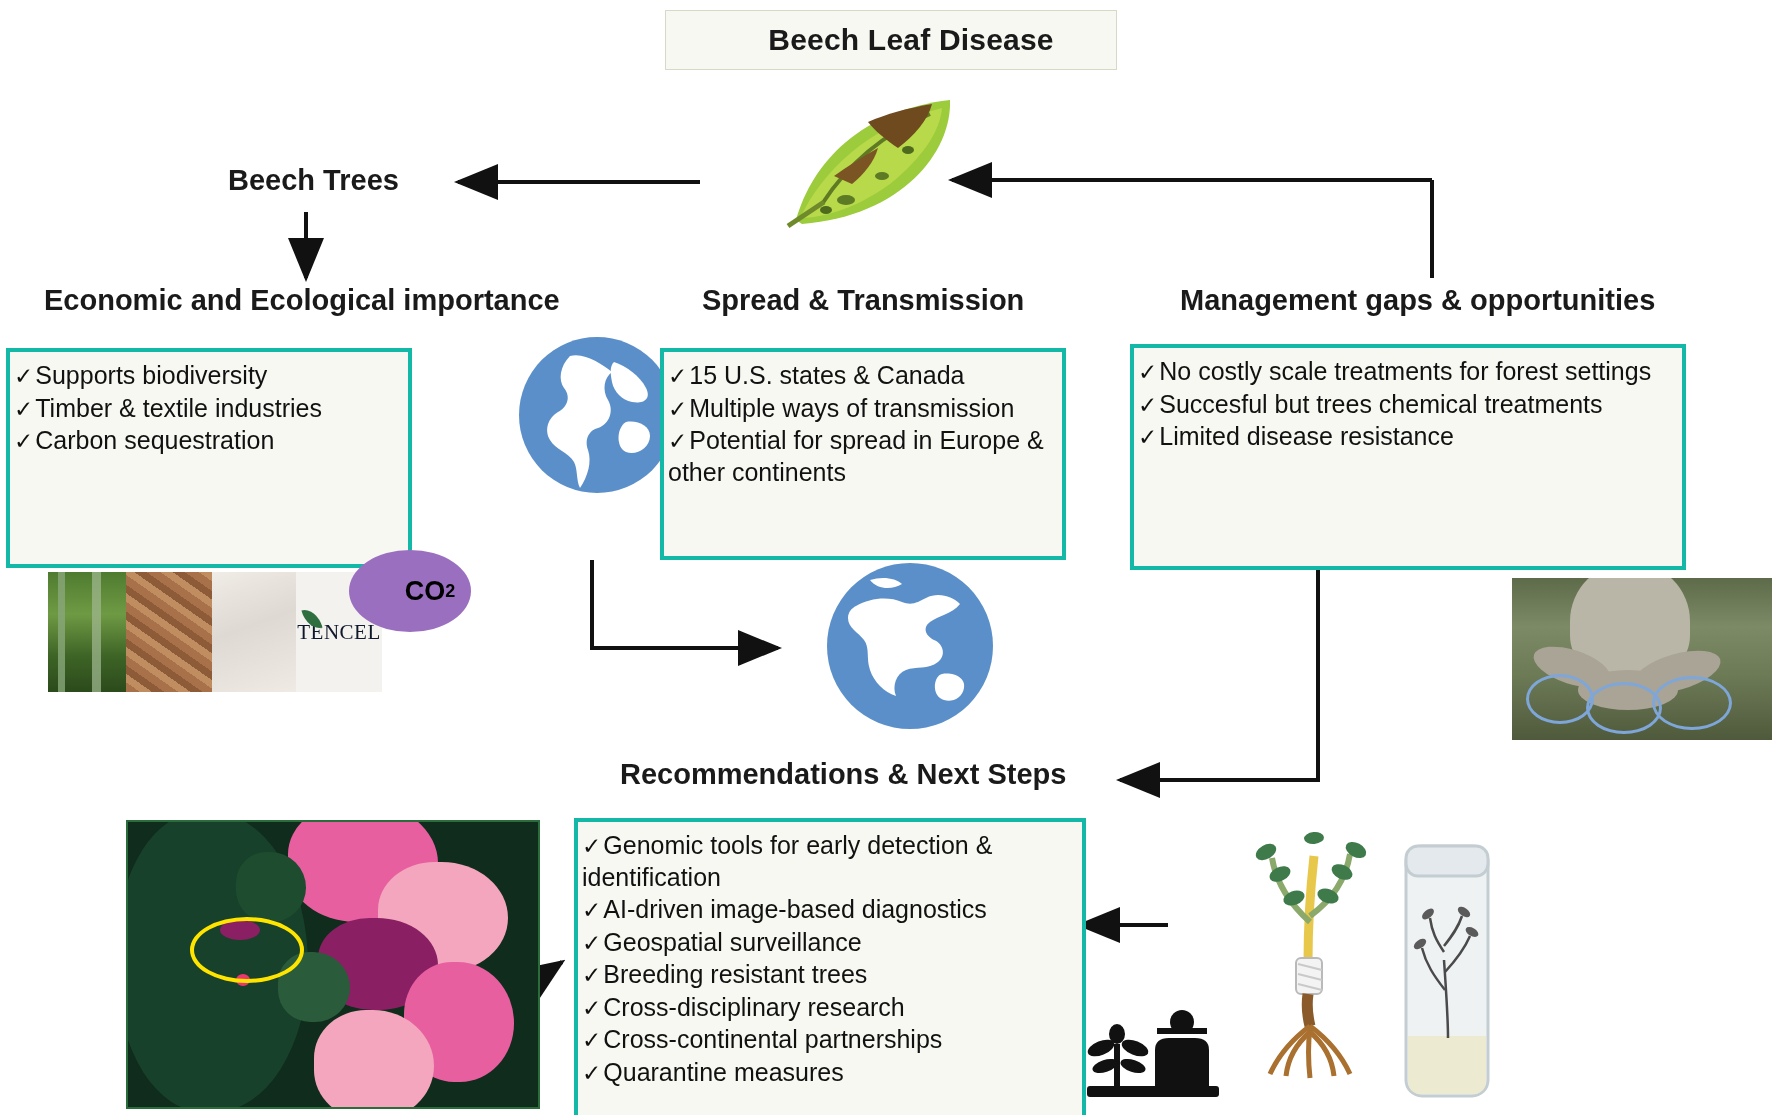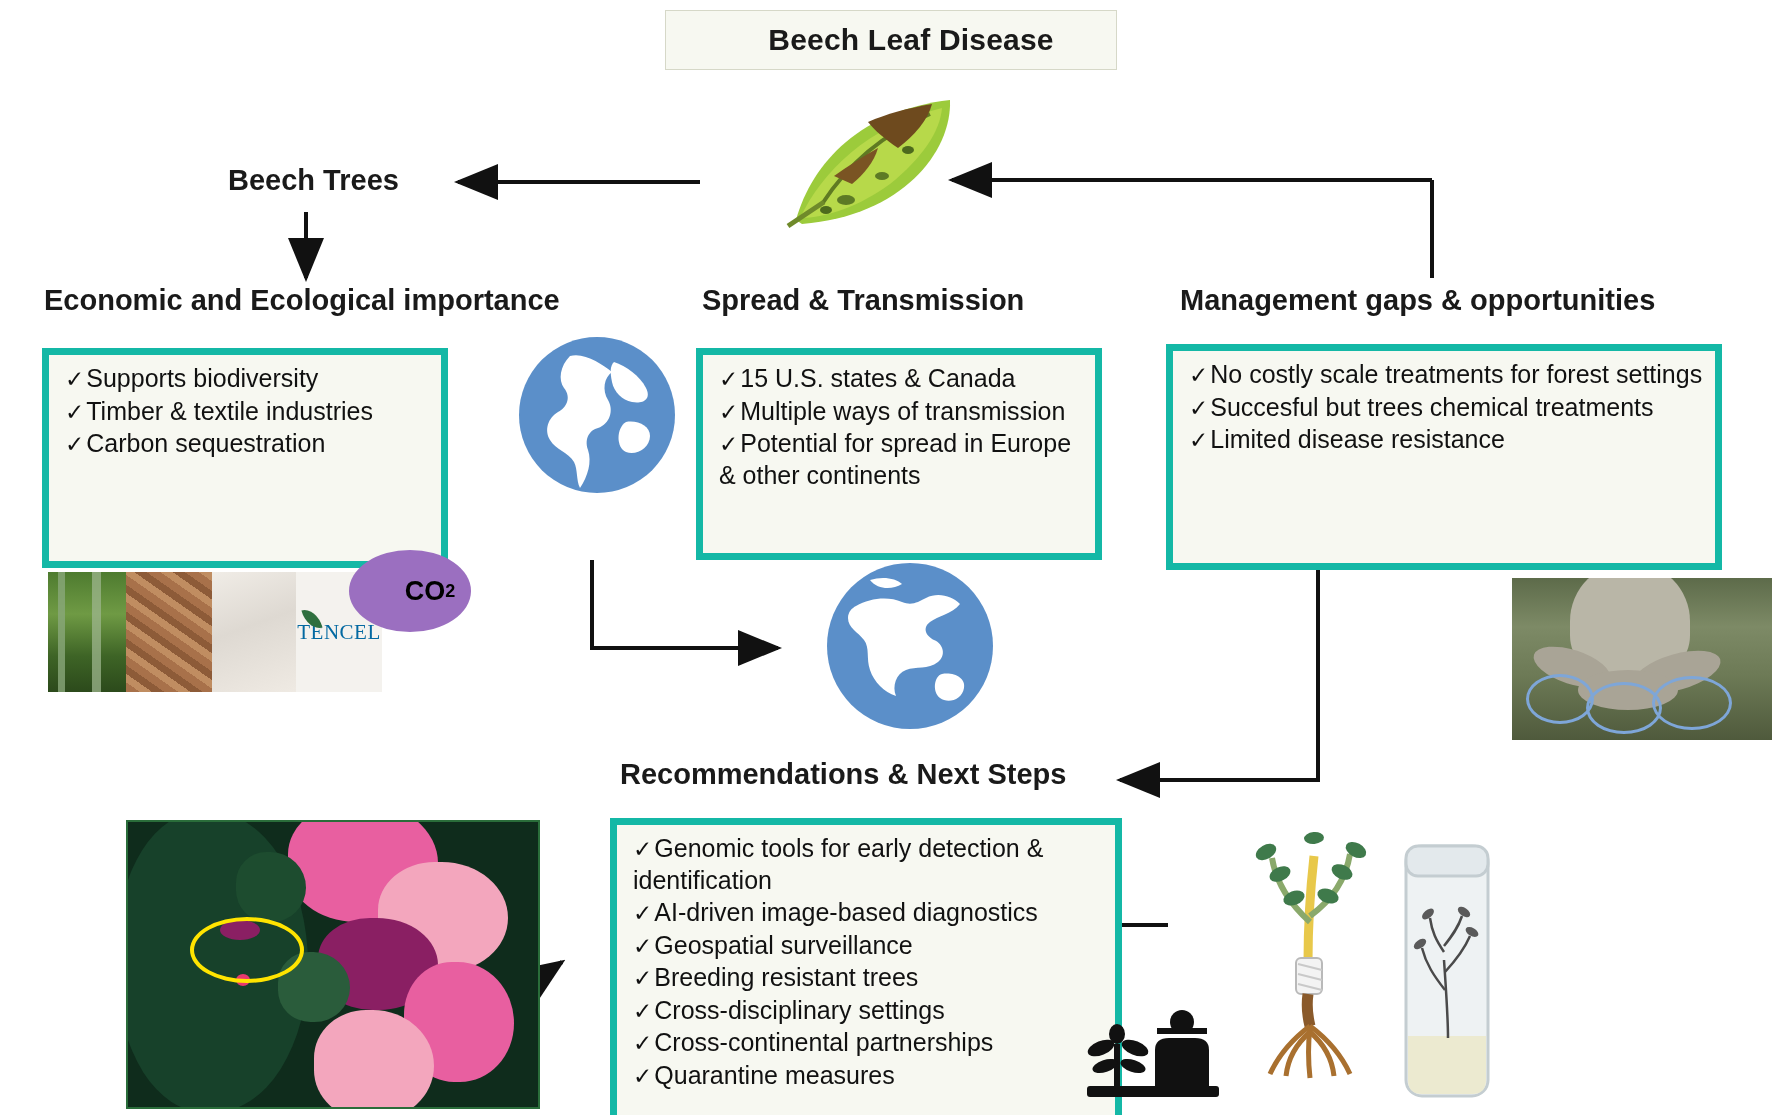--- a/index.html
+++ b/index.html
@@ -41,24 +41,23 @@
   
   .heading {
     font-size: 29px;
     font-weight: bold;
     white-space: nowrap;
   }
 
   
   .listbox {
     background: #f7f8f1;
-    border: 7px solid #14b8a6;
+    border: 4px solid #14b8a6;
     box-sizing: border-box;
-    padding: 8px 10px 10px 16px;
-    margin-left: 36px;
+    padding: 8px 10px 10px 4px;
   }
   .listbox .li {
     font-size: 25px;
     line-height: 1.26;
     color: #111;
     margin: 0 0 1px 0;
   }
   .listbox .li .ck {
     font-size: 23px;
     margin-right: 2px;
@@ -121,21 +120,21 @@
       linear-gradient(160deg,#f0ece6 0%, #ded9d2 45%, #efeae3 100%); }
   .ps-tencel {
     width: 86px; background: #f4f2ee;
     display: flex; align-items: center; justify-content: center;
     position: relative;
   }
   .ps-tencel .tencel-text {
     font-family: "Liberation Serif", serif;
     font-size: 21px;
     letter-spacing: 0.5px;
-    color: #0369a1;
+    color: #0f172a;
   }
   .ps-tencel .leafmark {
     position: absolute; left: 8px; top: 36px;
     width: 16px; height: 22px;
     background: #2f6f3f;
     border-radius: 0 100% 0 100%;
     transform: rotate(-15deg);
   }
 
   
@@ -331,21 +330,21 @@
     <div class="li">
       <span class="ck">✓</span><span>AI-driven image-based diagnostics</span>
     </div>
     <div class="li">
       <span class="ck">✓</span><span>Geospatial surveillance</span>
     </div>
     <div class="li">
       <span class="ck">✓</span><span>Breeding resistant trees</span>
     </div>
     <div class="li">
-      <span class="ck">✓</span><span>Cross-disciplinary settings</span>
+      <span class="ck">✓</span><span>Cross-disciplinary research</span>
     </div>
     <div class="li">
       <span class="ck">✓</span><span>Cross-continental partnerships</span>
     </div>
     <div class="li">
       <span class="ck">✓</span><span>Quarantine measures</span>
     </div>
   </div>
 
   <div class="abs sat">

